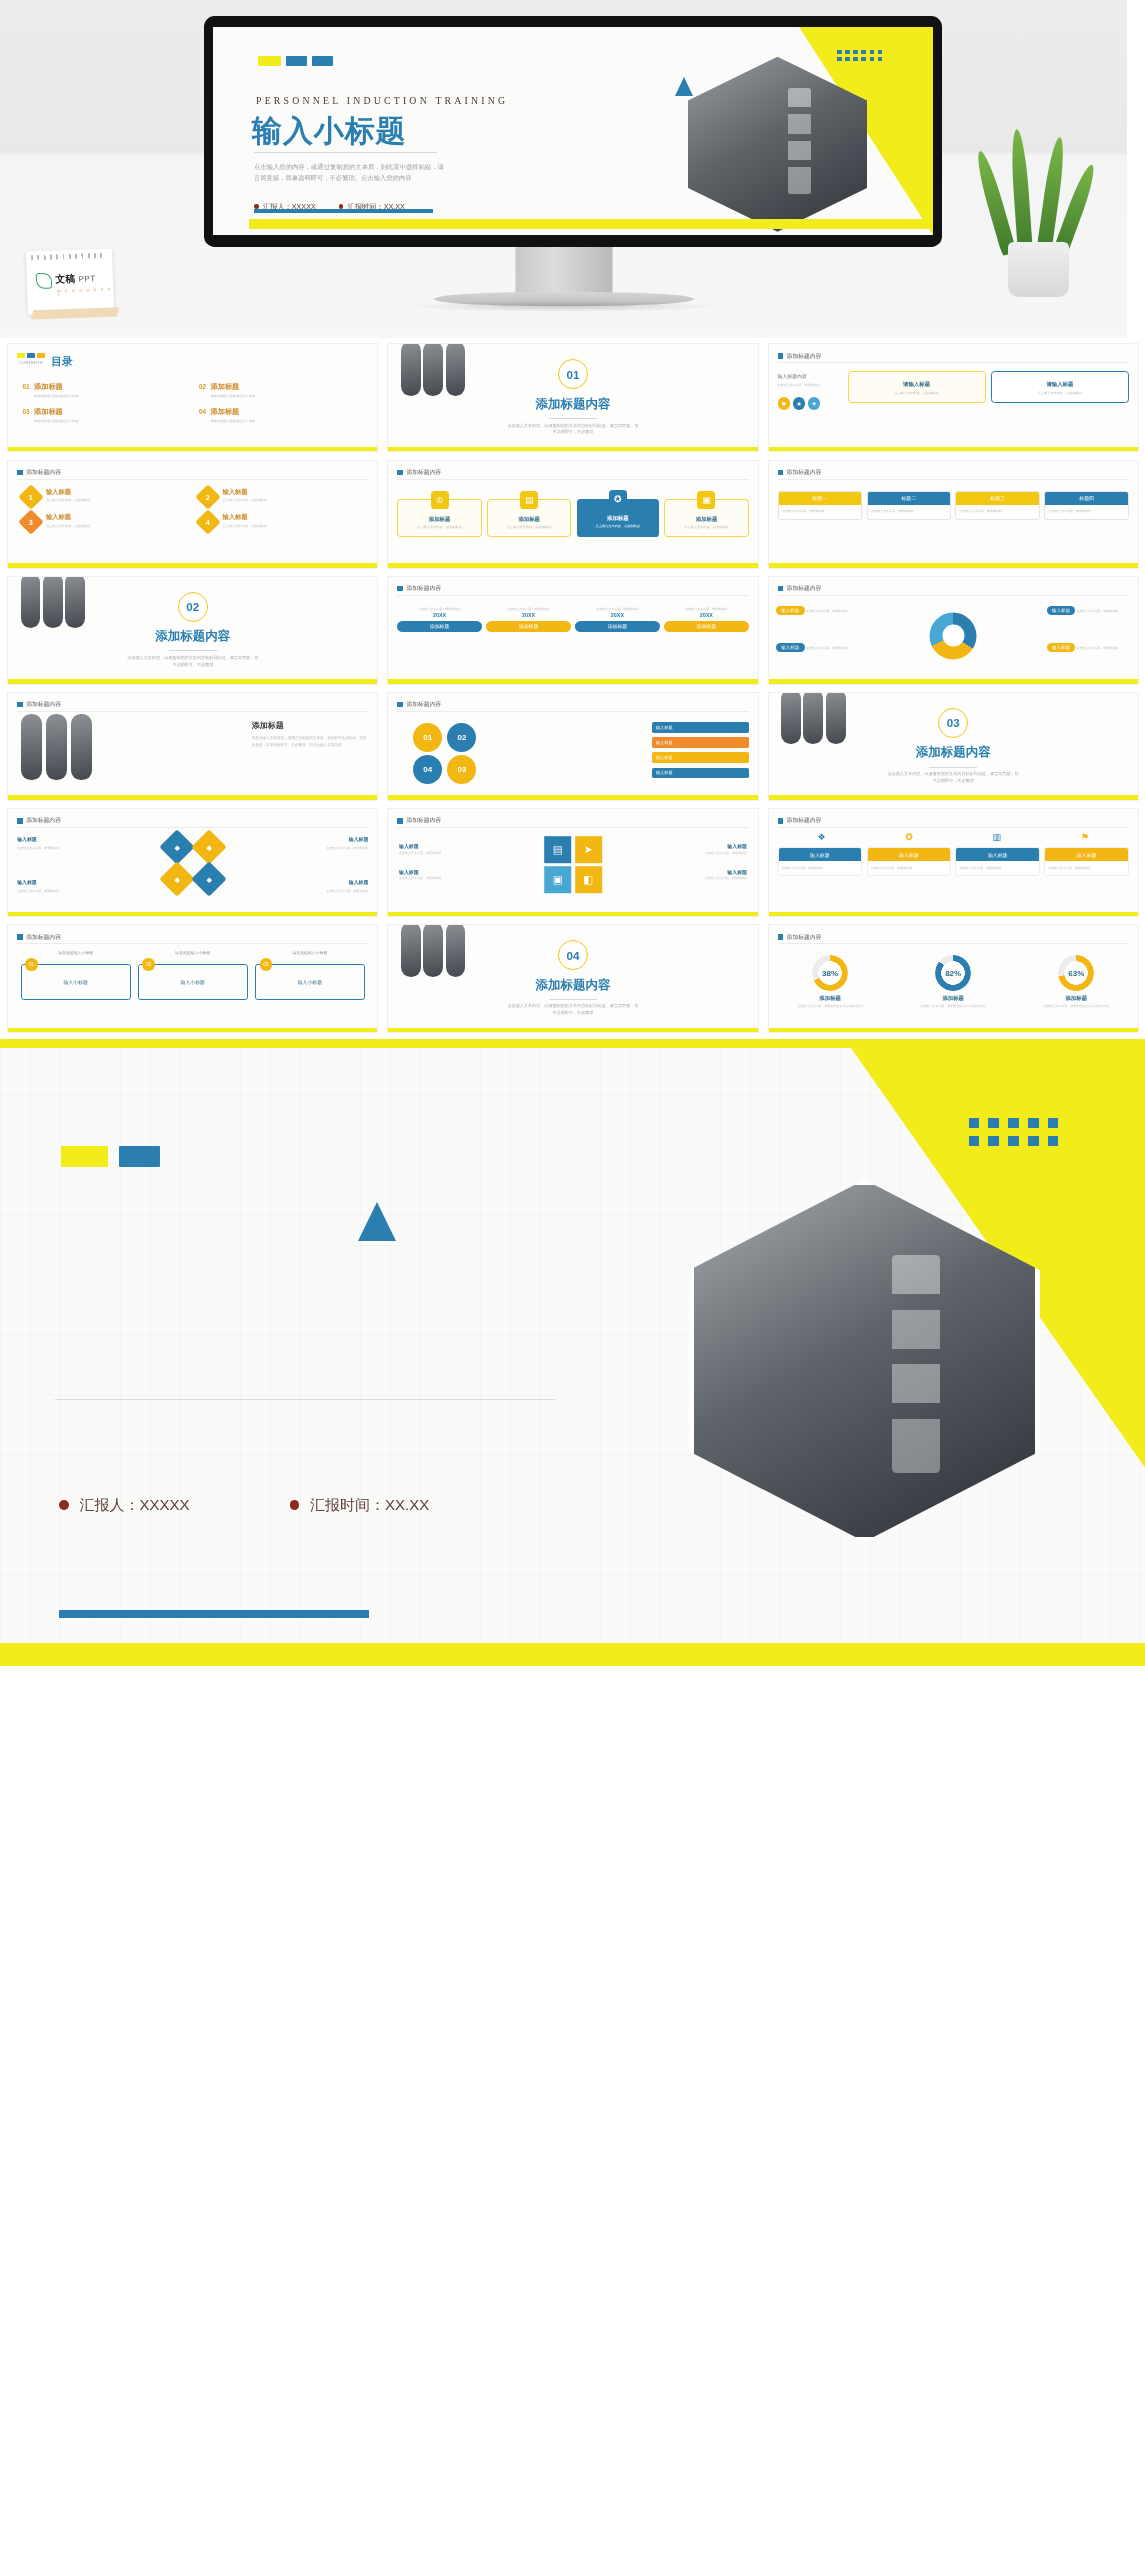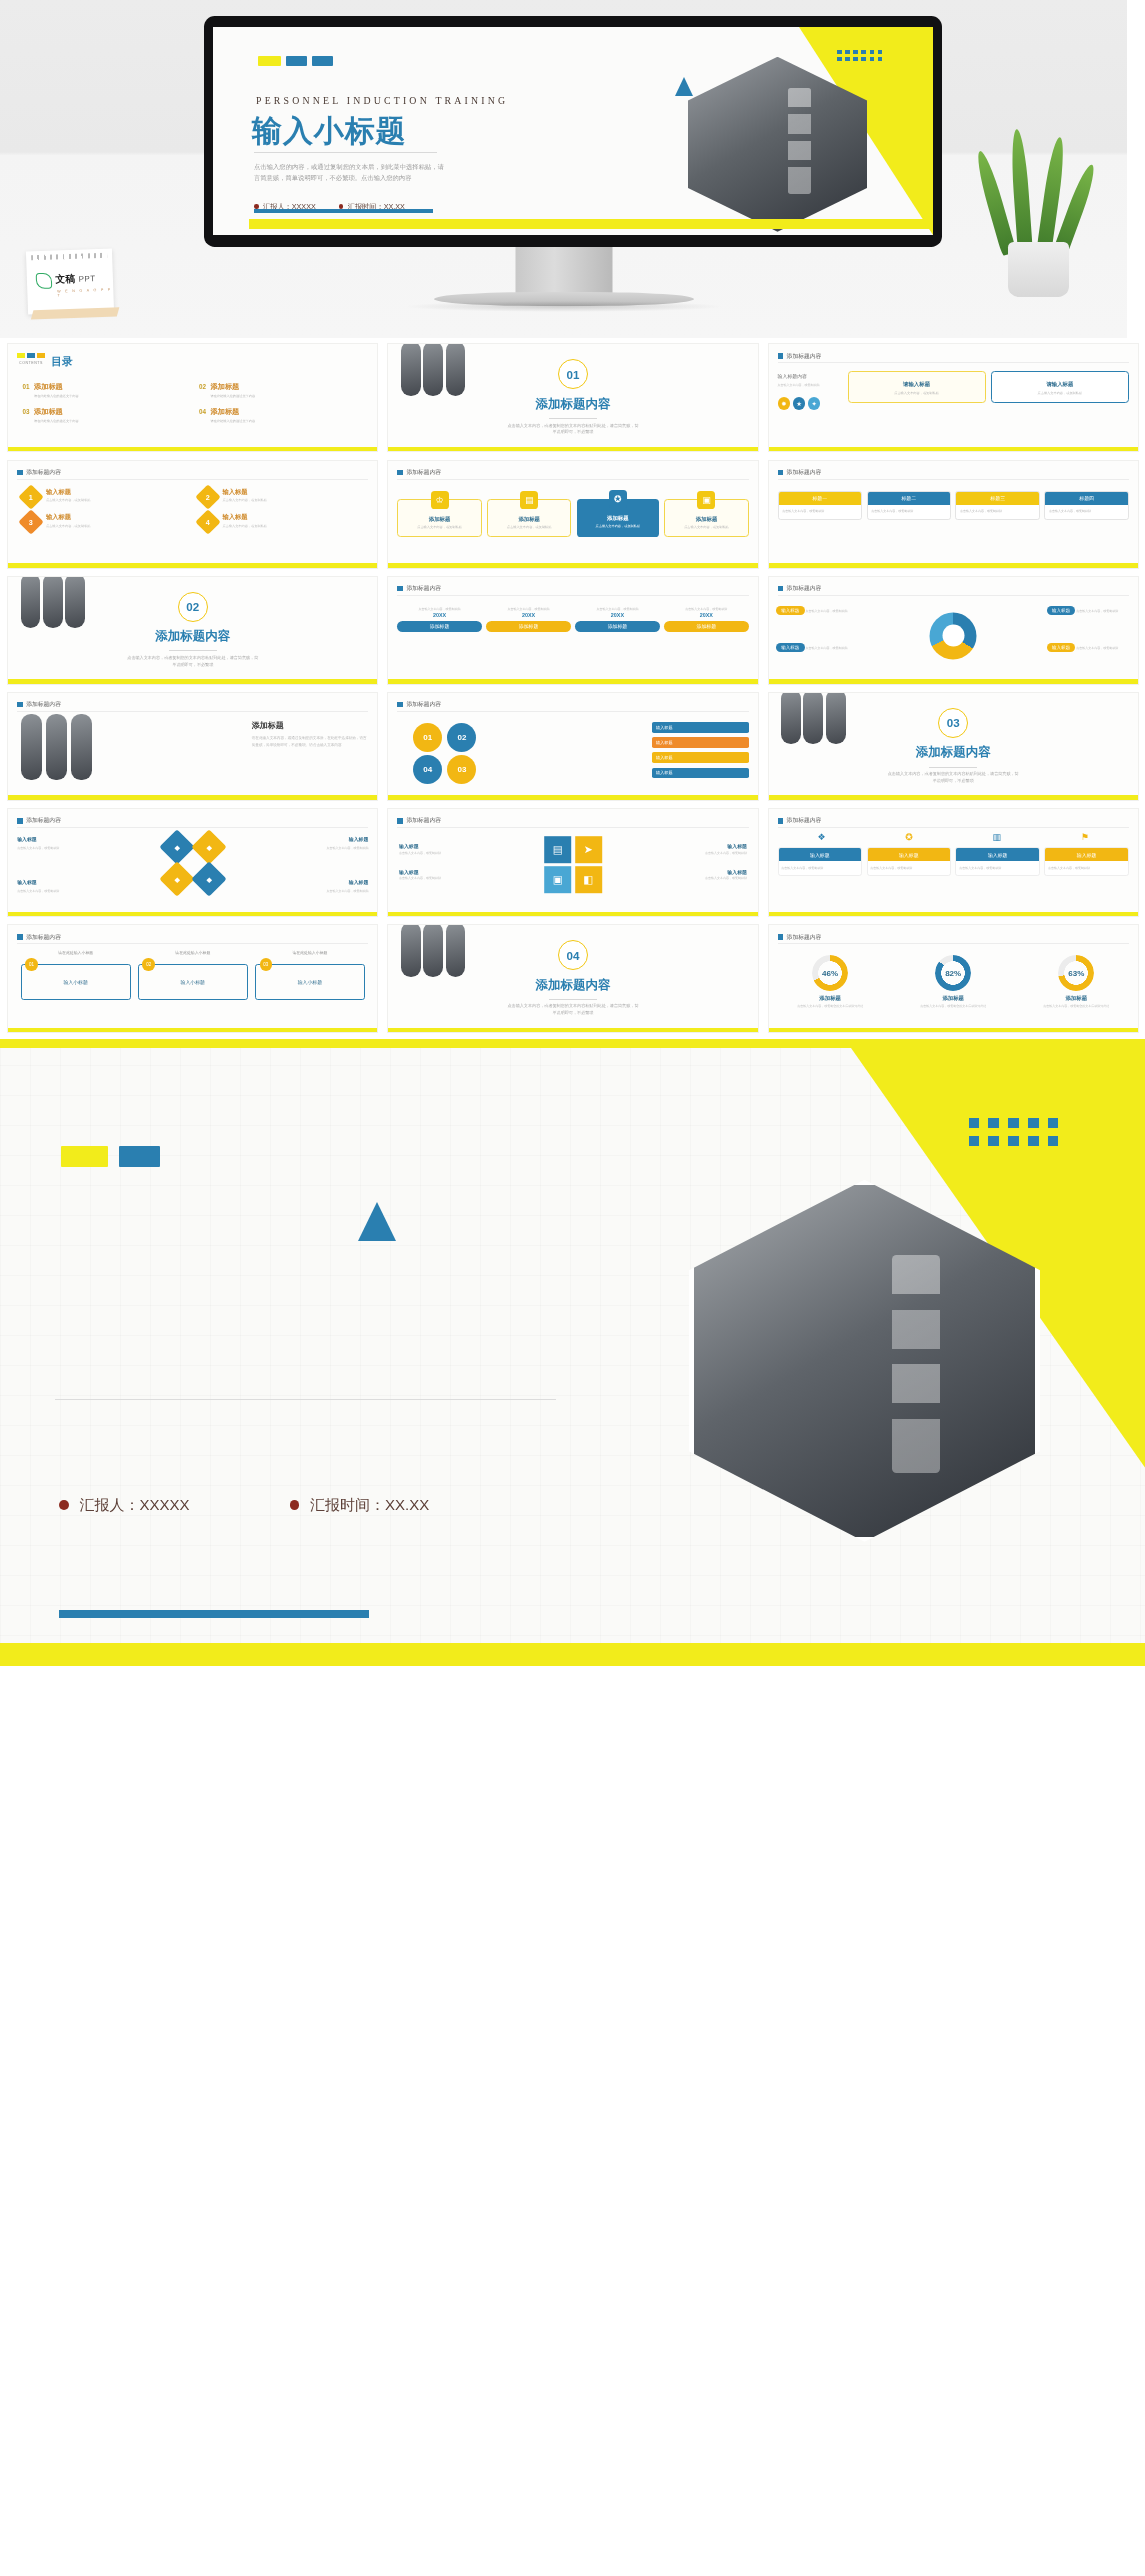--- a/index.html
+++ b/index.html
@@ -968,21 +968,21 @@
 
   <div class="tile">
     <div class="hdr">
         <i></i>
       <span>添加标题内容</span>
       </div>
     <div class="hdr-rule"></div>
     <div class="gauges">
       <div class="gauge">
         <div class="g-ring" style="--c:#f2b713;--p:68%">
-            <span>46%</span>
+            <span>38%</span>
           </div>
         <div class="g-t">添加标题</div>
         <div class="g-b">点击输入文本内容，或复制您的文本后粘贴到此处</div>
       </div>
       <div class="gauge">
         <div class="g-ring" style="--c:#2a7fb0;--p:86%">
             <span>82%</span>
           </div>
         <div class="g-t">添加标题</div>
         <div class="g-b">点击输入文本内容，或复制您的文本后粘贴到此处</div>

